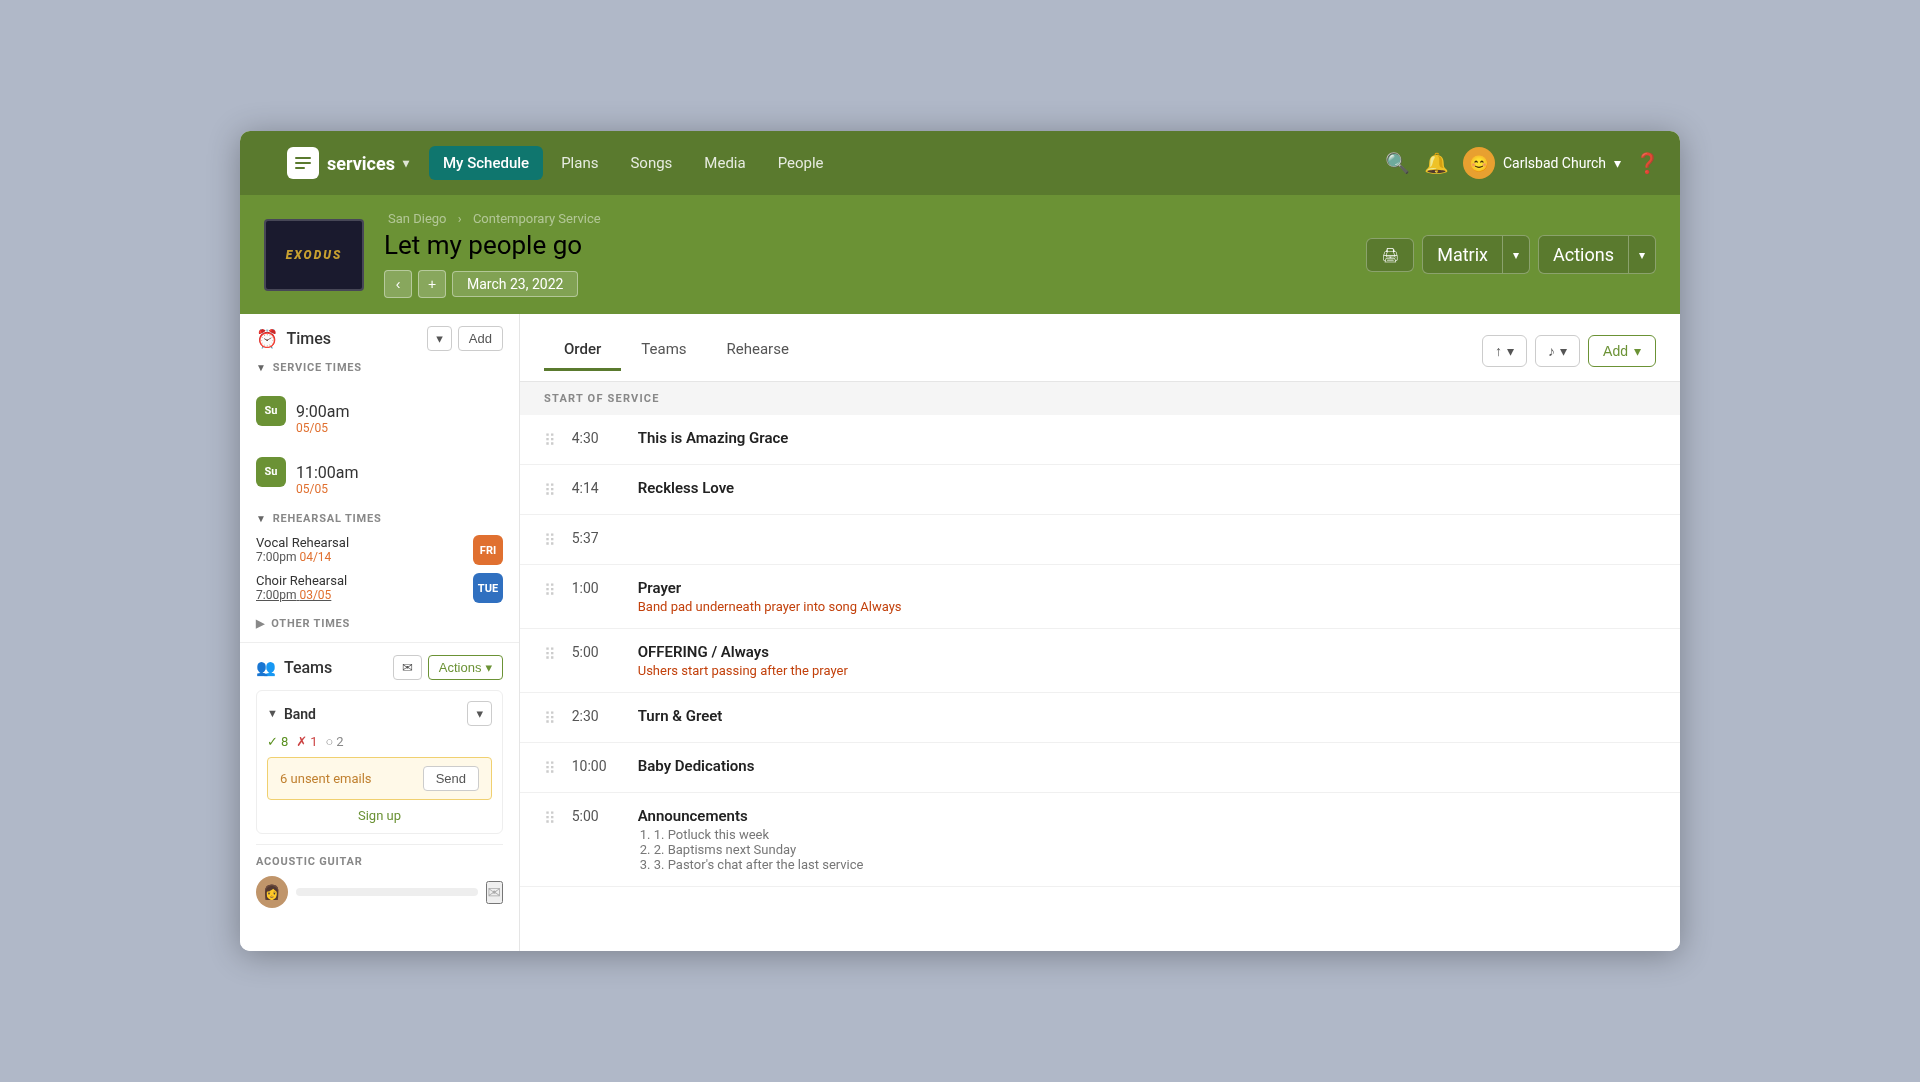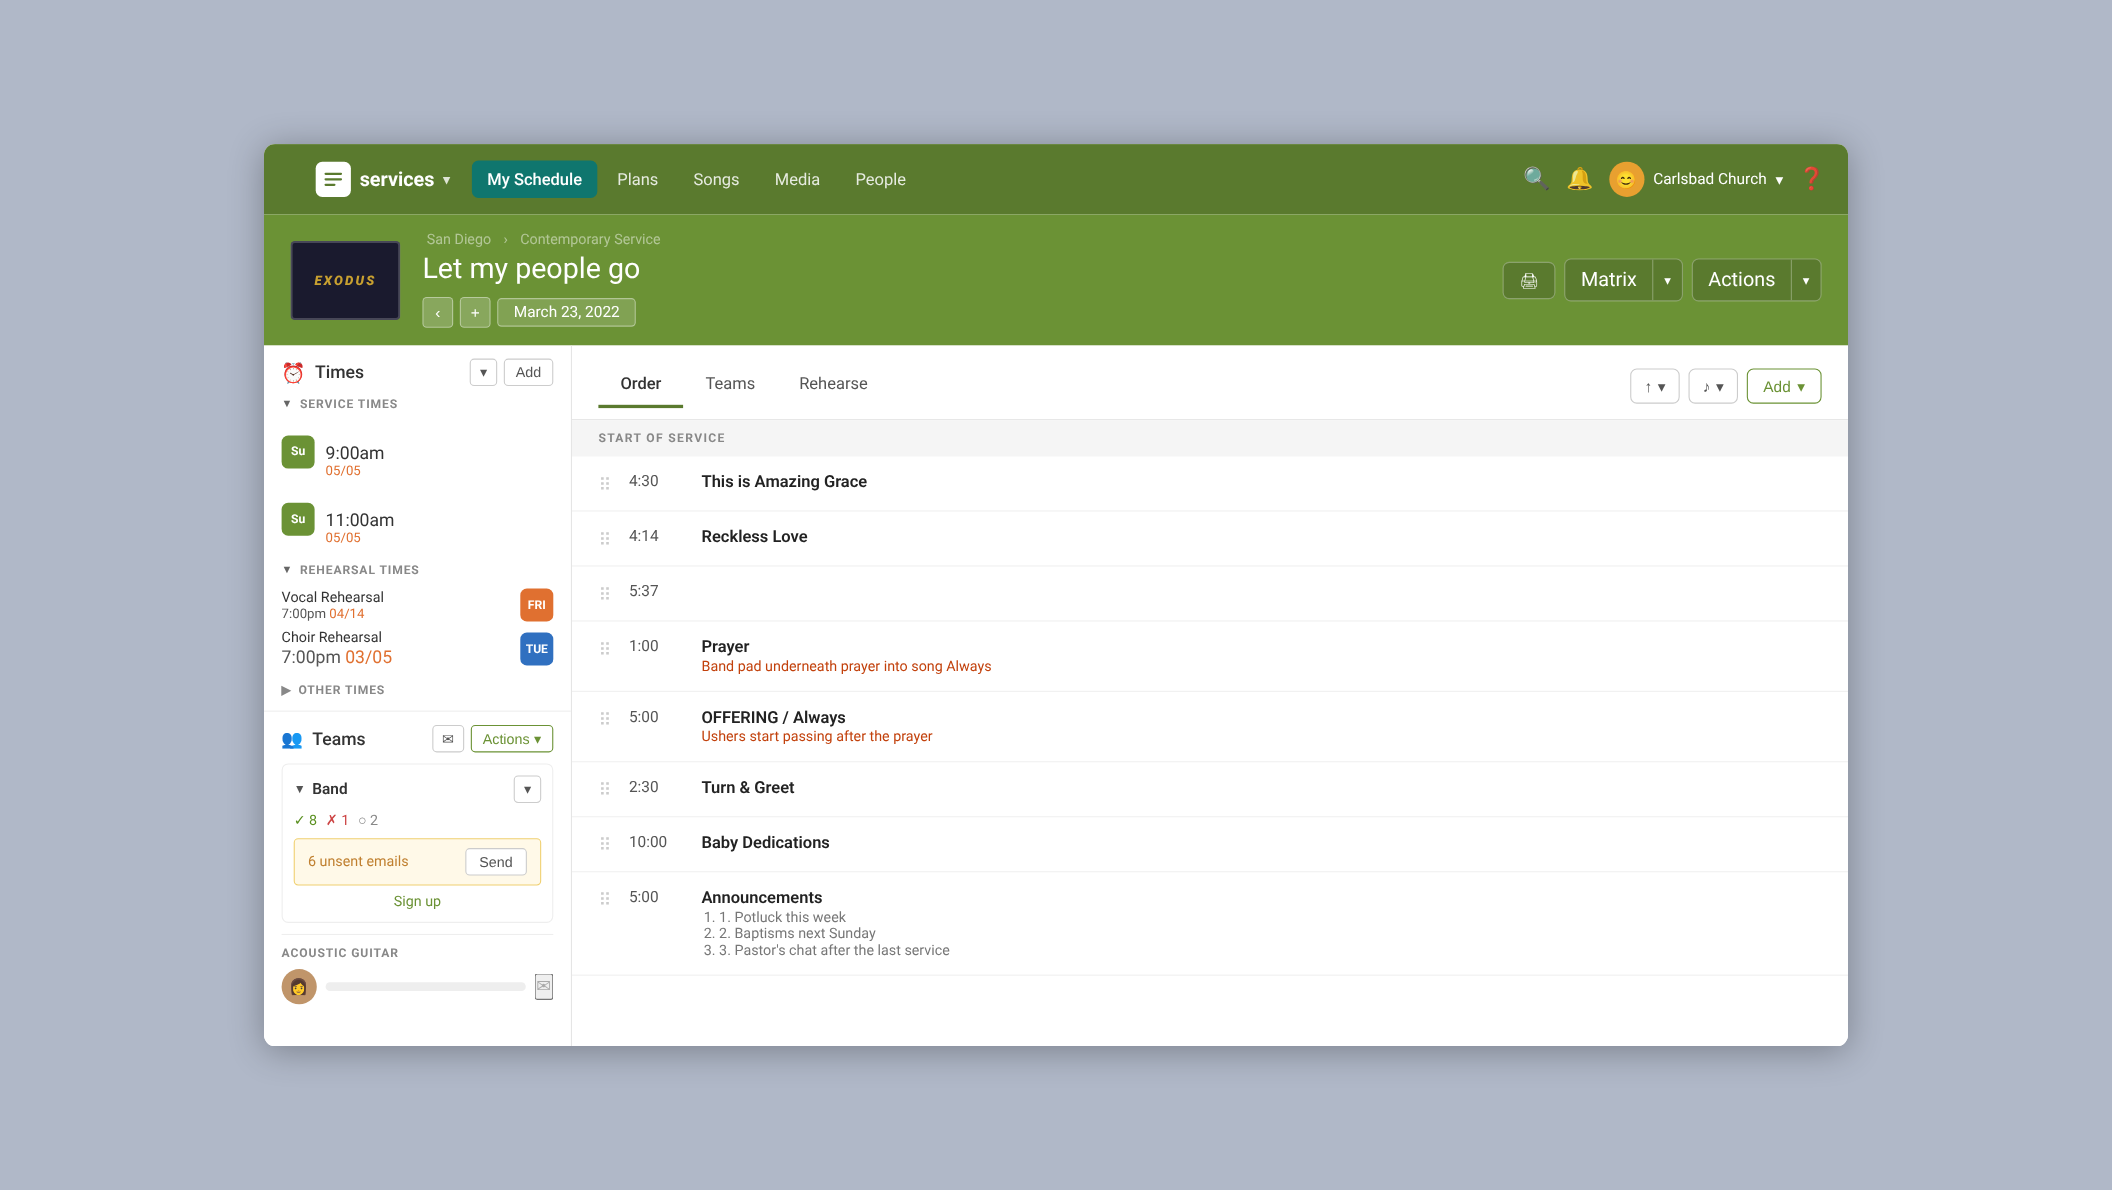--- a/index.html
+++ b/index.html
@@ -131,21 +131,21 @@
       border: 2px solid rgba(255,255,255,0.2);
     }
     .header-info { flex: 1; }
     .header-breadcrumb {
       color: rgba(255,255,255,0.8);
       font-size: 13px;
       margin-bottom: 4px;
     }
     .header-breadcrumb span { opacity: 0.6; margin: 0 4px; }
     .header-title {
-      color: #ffffff;
+      color: #000000;
       font-size: 26px;
       font-weight: 400;
       margin-bottom: 10px;
     }
     .header-date-row {
       display: flex;
       align-items: center;
       gap: 6px;
     }
     .date-nav-btn {
@@ -305,21 +305,20 @@
     .time-info { flex: 1; }
     .time-main { font-size: 16px; color: #333; margin-top: 16px; }
     .time-date { font-size: 12px; color: #e07030; }
     .time-name { font-size: 13px; color: #333; }
 
     .rehearsal-item {
       padding: 4px 0;
     }
     .rehearsal-row {
       display: flex;
-      align-items: center;
       justify-content: space-between;
     }
 
     .other-times-label {
       display: flex;
       align-items: center;
       gap: 6px;
       font-size: 11px;
       font-weight: 700;
       color: #888;
@@ -715,21 +714,21 @@
               </div>
             </div>
             <div class="time-badge orange">FRI</div>
           </div>
         </div>
 
         <div class="rehearsal-item">
           <div class="rehearsal-row">
             <div>
               <div class="time-name">Choir Rehearsal</div>
-              <div style="font-size:16px; color:#555;">
+              <div style="font-size:12px; color:#555;text-decoration:underline;">
                 <span>7:00pm</span>
                 <span style="color:#e07030;">03/05</span>
               </div>
             </div>
             <div class="time-badge blue">TUE</div>
           </div>
         </div>
 
         <div class="other-times-label">
           <span>▶</span>

